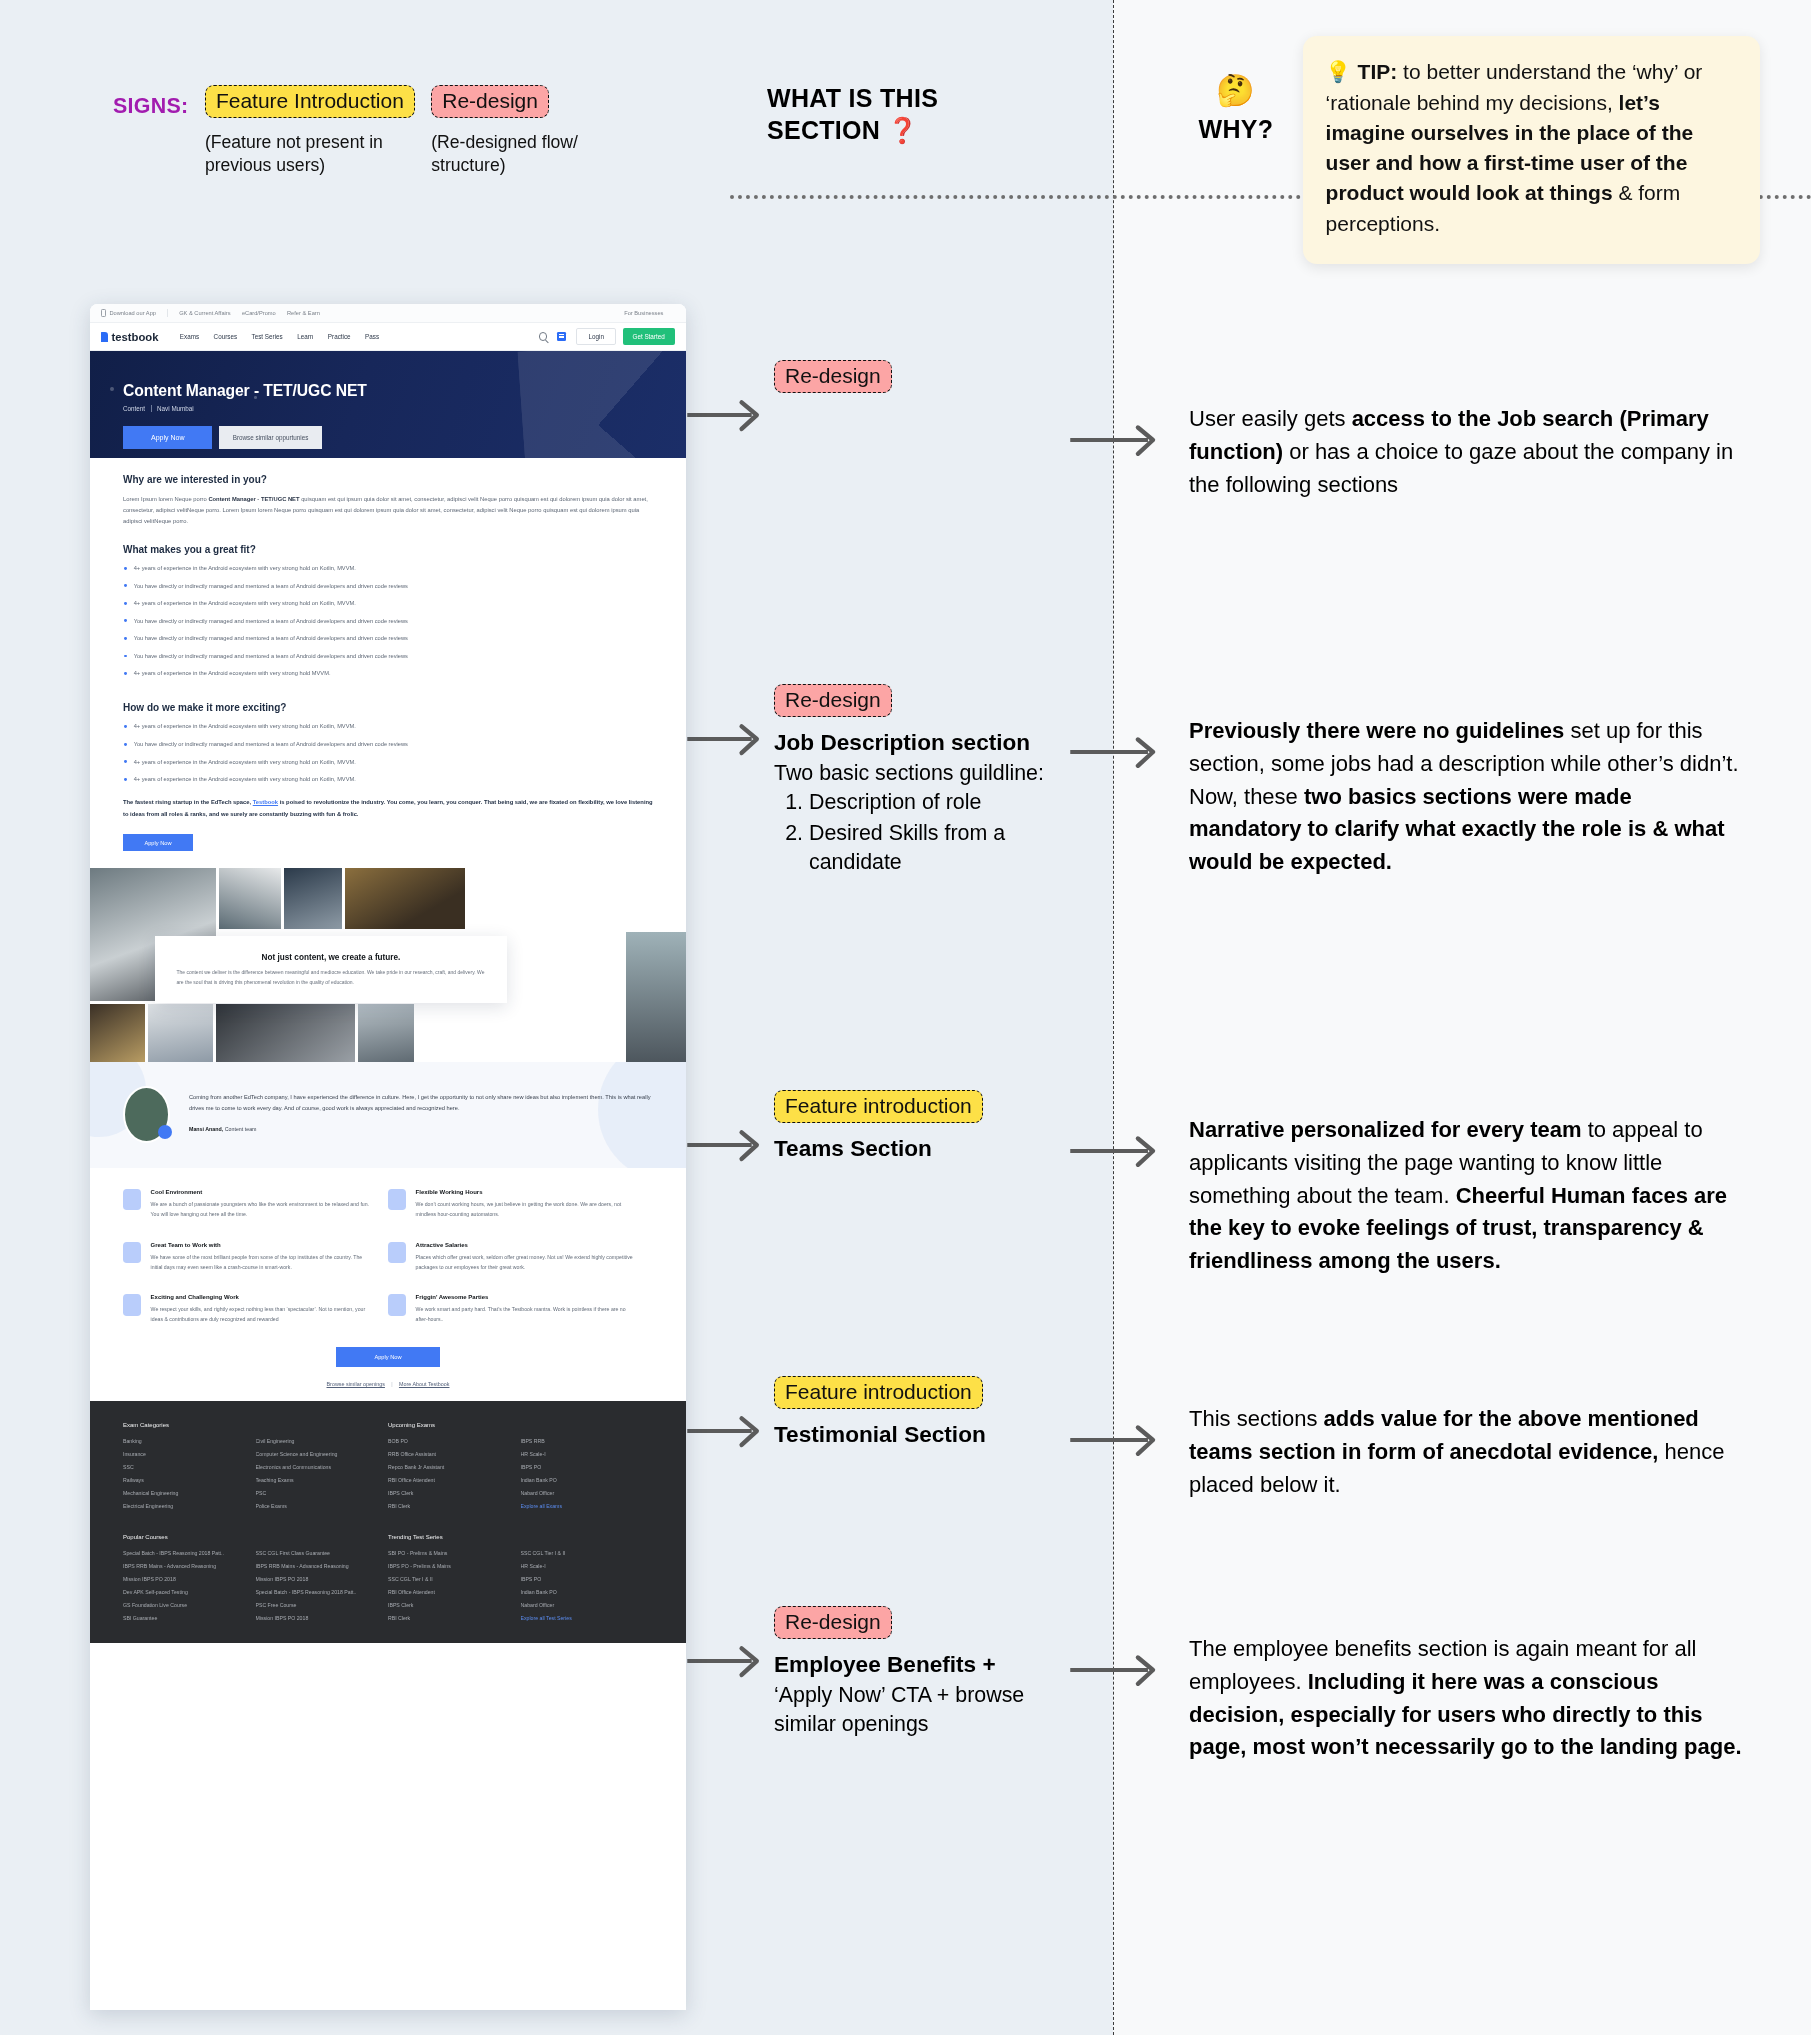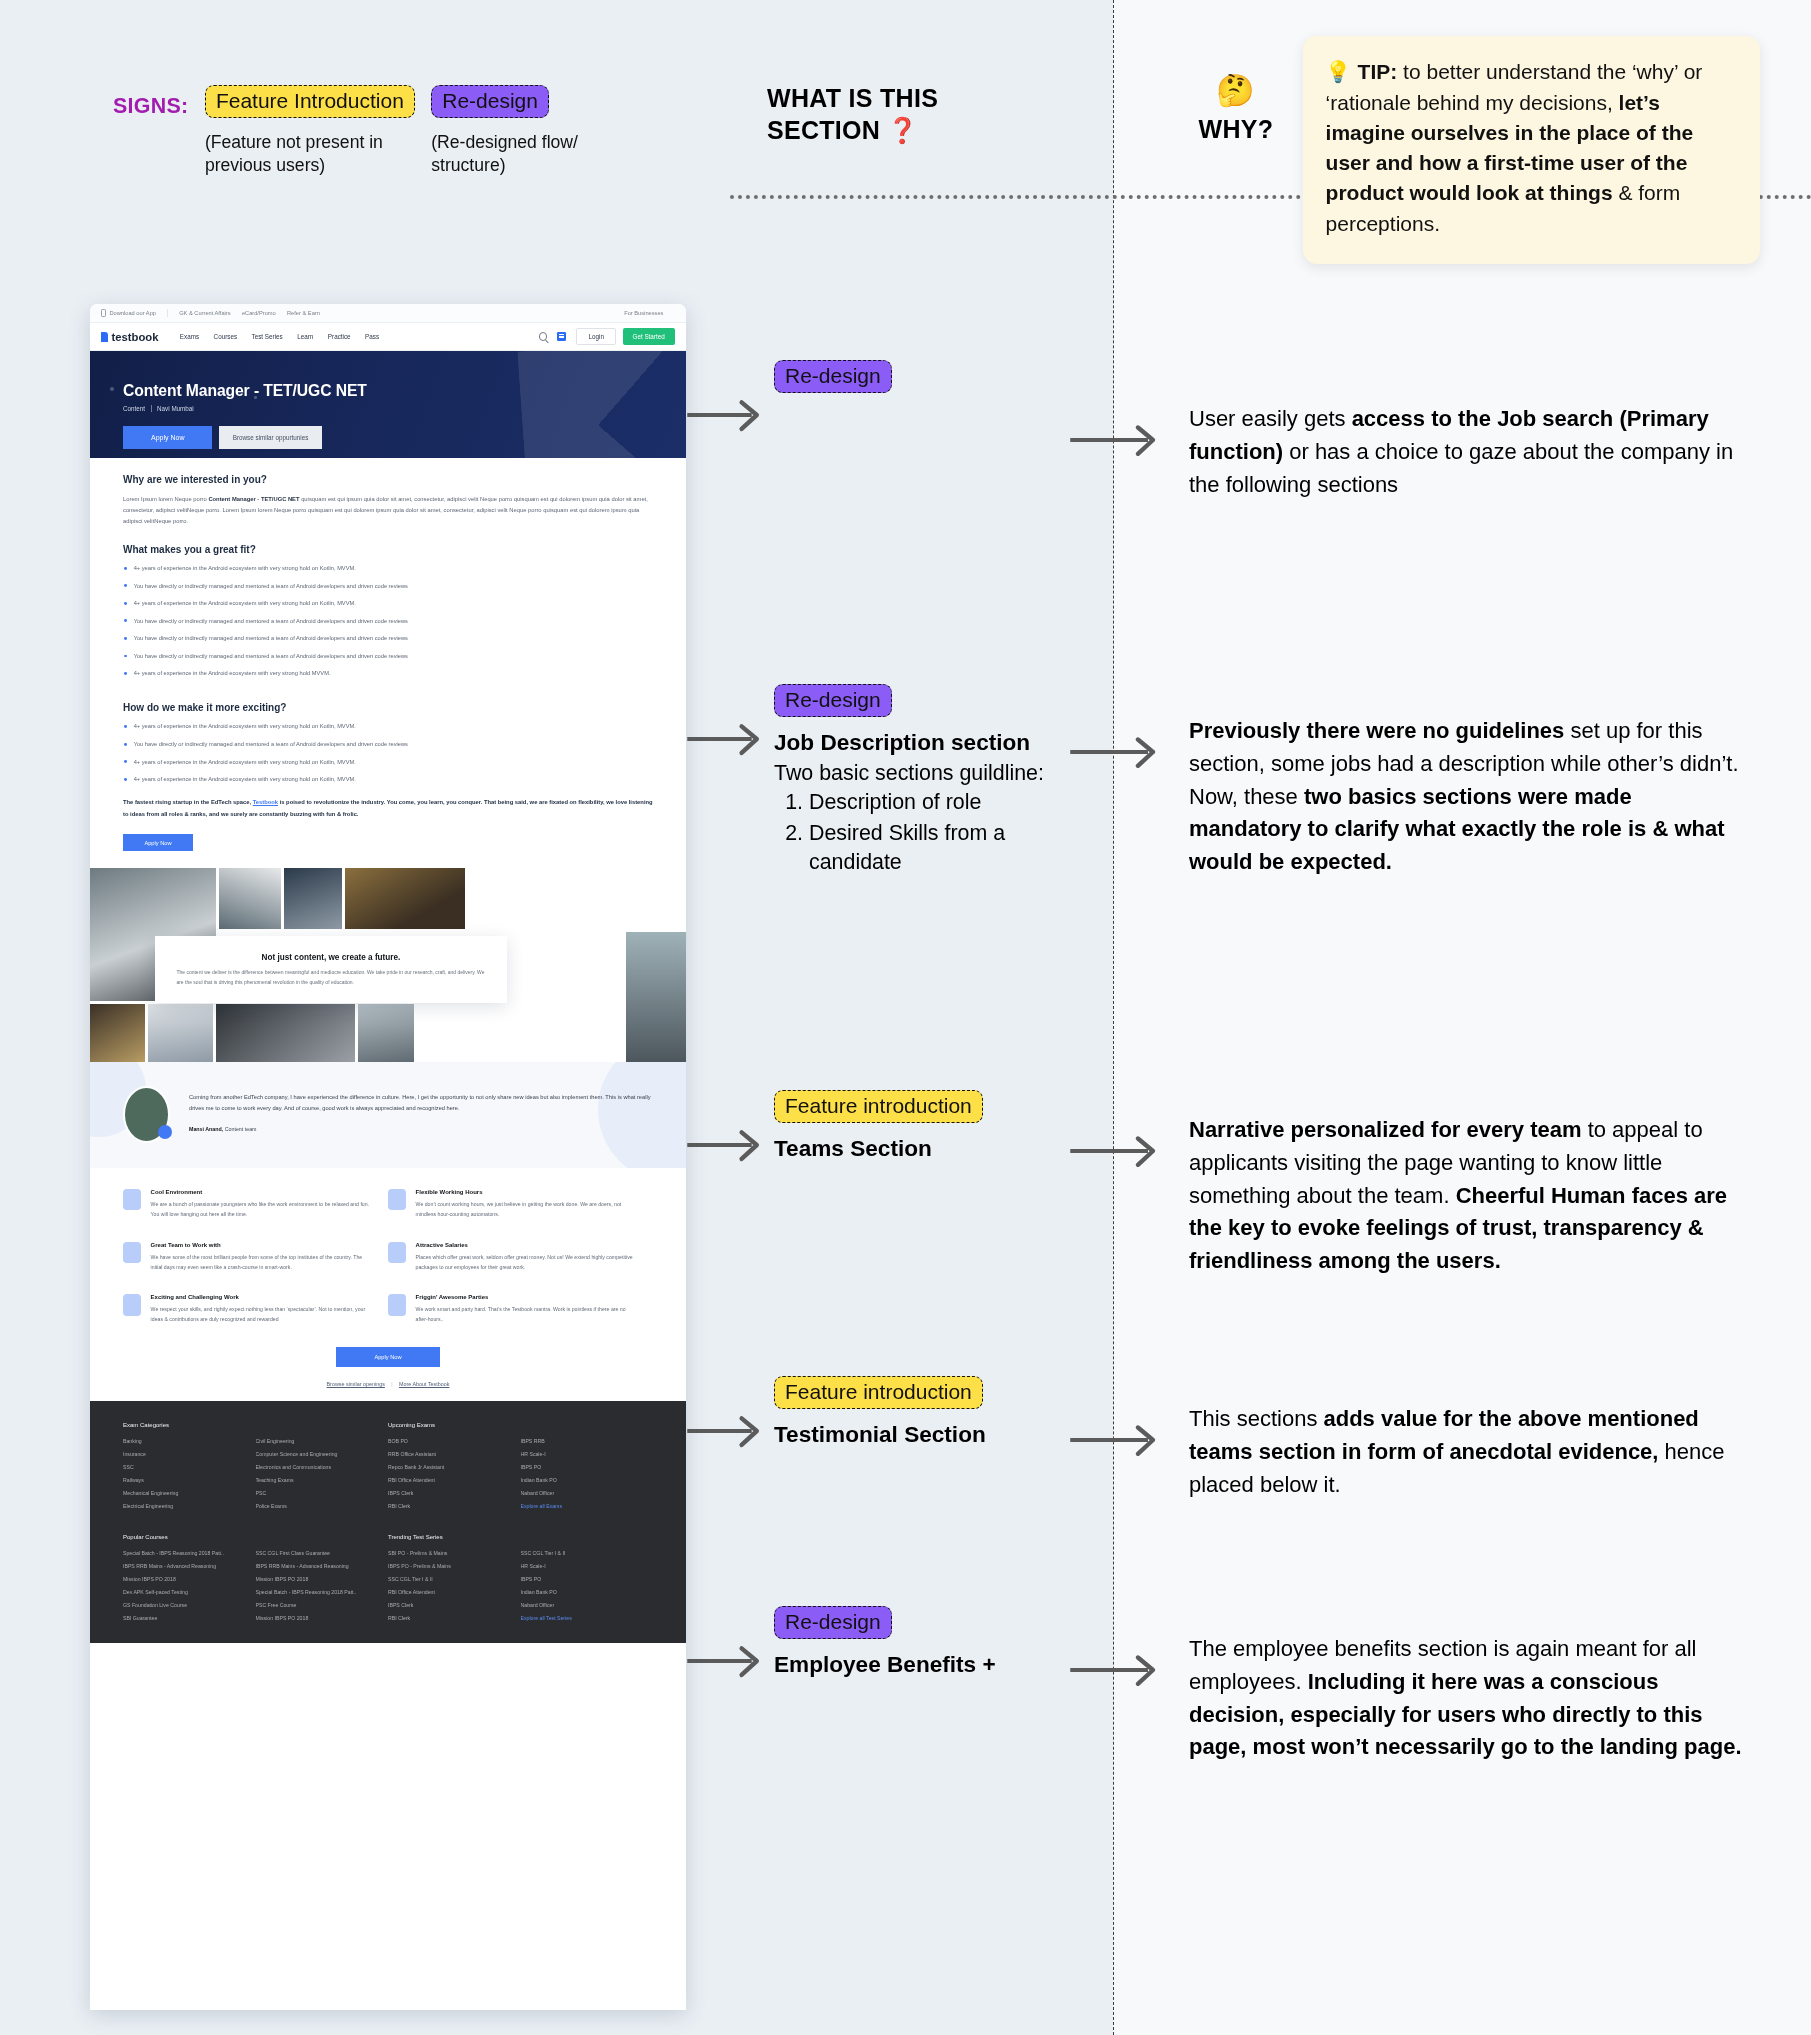--- a/index.html
+++ b/index.html
@@ -25,21 +25,21 @@
   
   .signs { position:absolute; left:113px; top:85px; display:flex; align-items:flex-start; }
   .signs-label { font-size:21.4px; font-weight:bold; color:#a21caf; letter-spacing:0.3px; margin-right:16.4px; margin-top:8.8px;}
   .legend-col { margin-right:16.4px; }
   .tag {
     display:inline-block; border:1.9px dashed #111; border-radius:8.8px;
     padding:4.4px 10px 5.7px; font-size:21px; color:#111; line-height:1;
     white-space:nowrap;
   }
   .tag-feature { background:#fde047; }
-  .tag-redesign { background:#8b5cf6; }
+  .tag-redesign { background:#fca5a5; }
   .legend-sub { font-size:17.6px; line-height:1.32; color:#111; margin-top:12.6px; max-width:189px; }
 
   
   .col-what {
     position:absolute; left:767px; top:82px; width:264px;
     font-size:25px; font-weight:bold; letter-spacing:0.3px; line-height:1.28; color:#000;
   }
   .qmark { color:#e8352b; }
   .col-why {
     position:absolute; left:1167px; top:75px; width:138px; text-align:center;
@@ -295,21 +295,21 @@
       </div>
       <div class="why-text"><span>This sections </span><b>adds value for the above mentioned teams section in form of anecdotal evidence,</b><span> hence placed below it.</span></div>
     </div>
     <div class="anno" style="left: 686px; top: 1642px;">
       <div class="arrow-a">
         <svg class="arrow" width="79" height="38" viewBox="0 0 125 60">
           <path d="M2 30 H104" stroke="#5b5b5b" stroke-width="6" fill="none"></path>
           <path d="M88 10 L112 30 L88 52" stroke="#5b5b5b" stroke-width="7" fill="none" stroke-linecap="round" stroke-linejoin="round"></path>
         </svg>
       </div>
-      <div class="anno-body"><span class="tag tag-redesign">Re-design</span><div class="anno-title"><span class="tb">Employee Benefits +</span><span class="reg tr"></span></div></div>
+      <div class="anno-body"><span class="tag tag-redesign">Re-design</span><div class="anno-title"><span class="tb">Employee Benefits +</span><span class="reg tr"></span></div><div class="anno-sub">‘Apply Now’ CTA + browse similar openings</div></div>
     </div>
     <div class="why" style="left: 1069px; top: 1651px;">
       <div class="arrow-b">
         <svg class="arrow" width="94" height="38" viewBox="0 0 150 60">
           <path d="M2 30 H126" stroke="#5b5b5b" stroke-width="6" fill="none"></path>
           <path d="M110 10 L134 30 L110 52" stroke="#5b5b5b" stroke-width="7" fill="none" stroke-linecap="round" stroke-linejoin="round"></path>
         </svg>
       </div>
       <div class="why-text"><span>The employee benefits section is again meant for all employees. </span><b>Including it here was a conscious decision, especially for users who directly to this page, most won’t necessarily go to the landing page.</b></div>
     </div>

